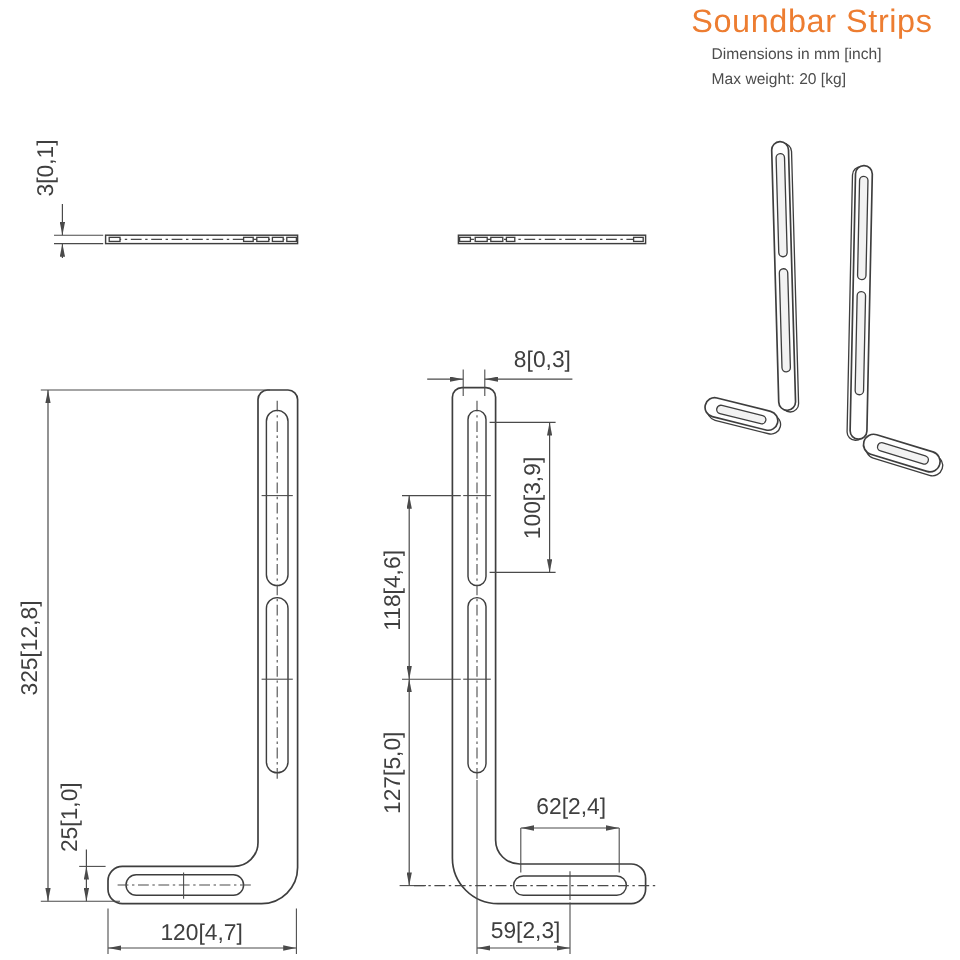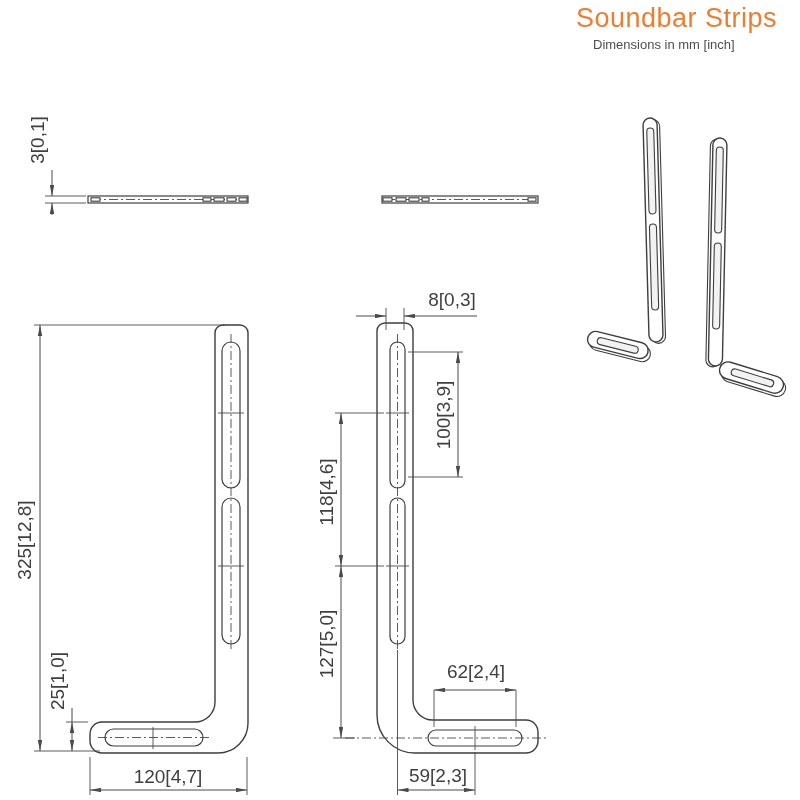--- a/index.html
+++ b/index.html
@@ -21,20 +21,21 @@
   .mark{fill:#ffffff;stroke:#3e3e3e;stroke-width:1.1;}
 </style>
 </head>
 <body>
 
 <div class="sheet">
 
   <div class="header">
     <div class="title" style="color: rgb(237, 125, 49);">Soundbar Strips</div>
     <div class="subtitle">Dimensions in mm [inch]</div>
+    <div class="subtitle">Max weight: 20 [kg]</div>
   </div>
 
   <svg width="800" height="800" viewBox="0 0 800 800" style="position:absolute;left:0;top:0;">
     <defs>
       <marker id="arr" viewBox="0 0 11 4.4" refX="11" refY="2.2" markerWidth="11" markerHeight="4.4" markerUnits="userSpaceOnUse" orient="auto-start-reverse">
         <path d="M11,2.2 L0,0 L0,4.4 Z" fill="#4a4a4a"></path>
       </marker>
     </defs>
 
     <g>

